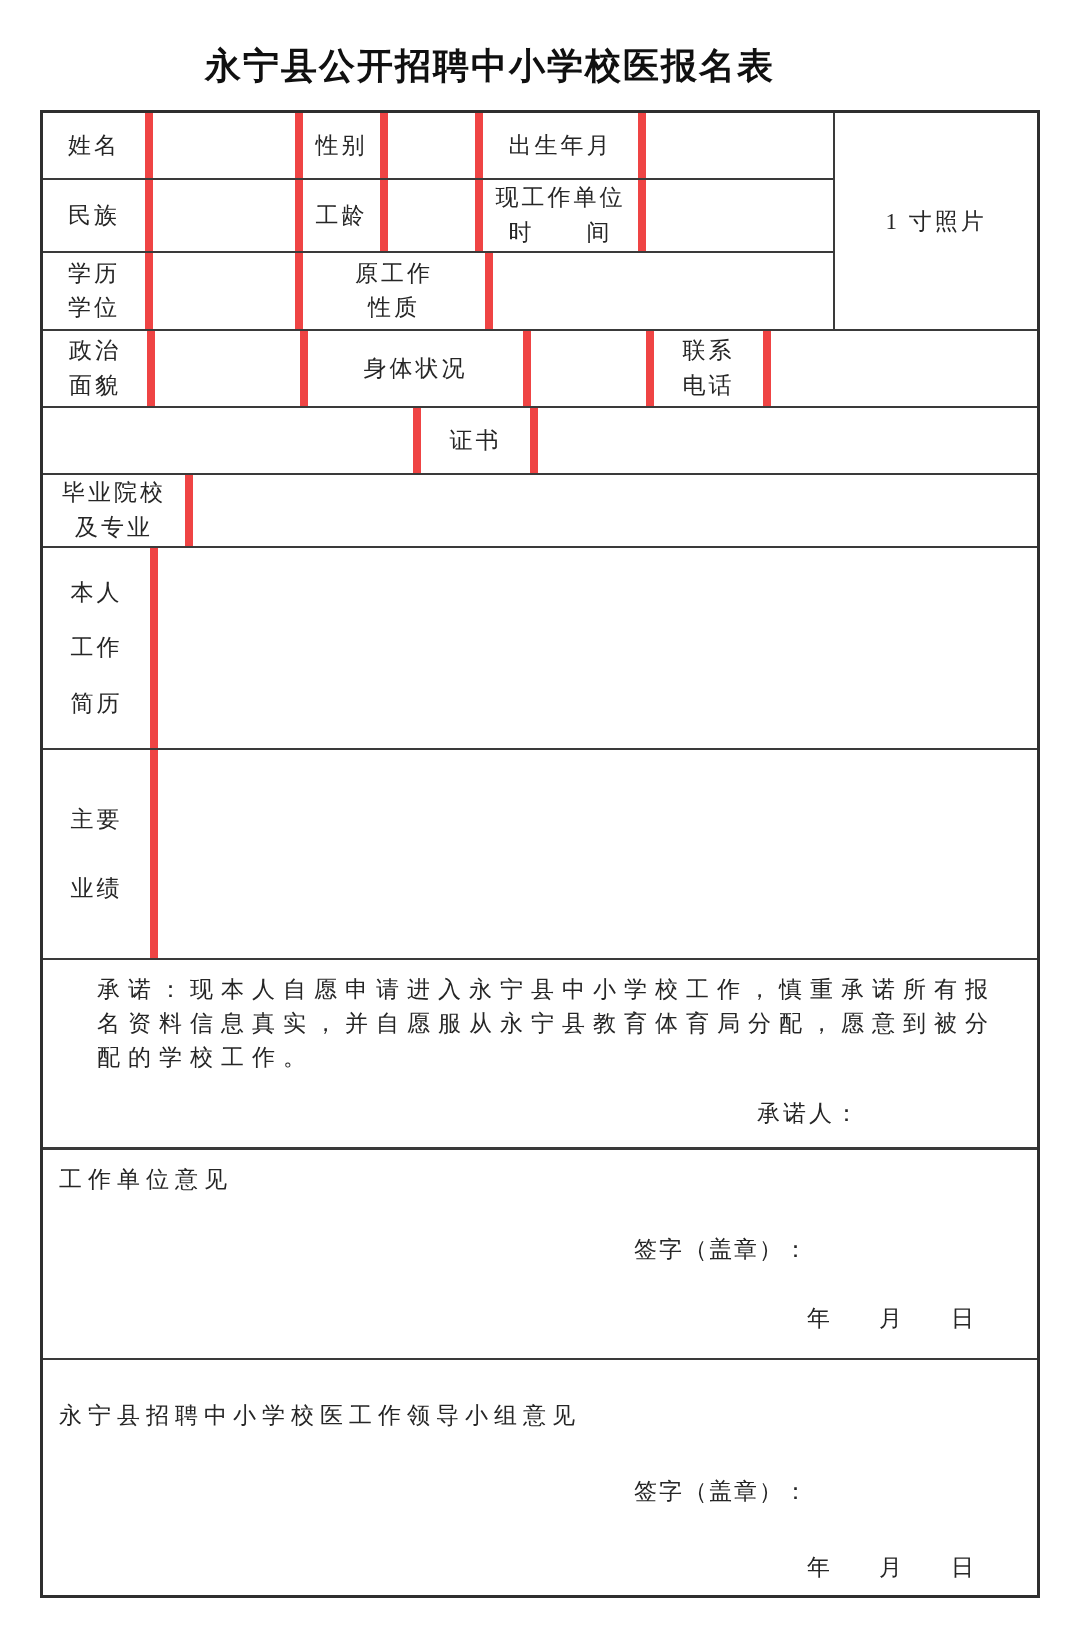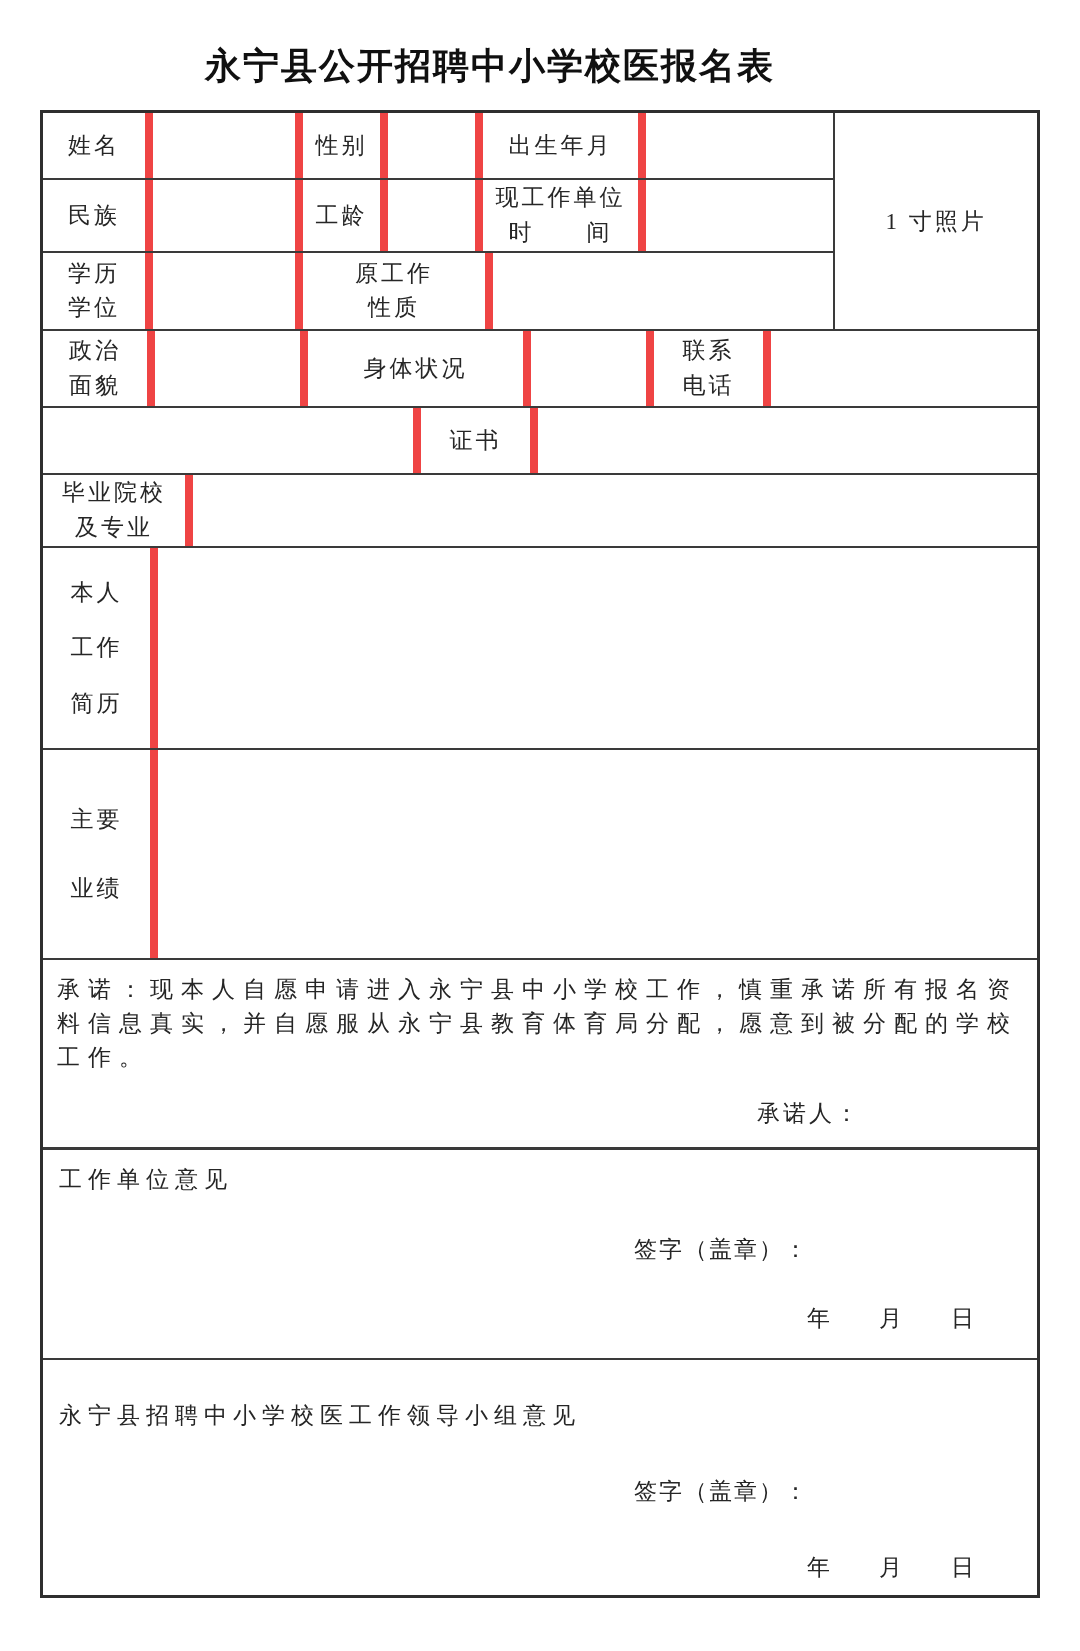--- a/index.html
+++ b/index.html
@@ -31,21 +31,21 @@
     border-right: 8px solid #ef4444;
     display: flex; align-items: center; justify-content: center;
     font-size: 23px; letter-spacing: 3px; text-align: center; color: #262626;
   }
   .cell.noborder, .cell:last-child { border-right: none; }
   .ml { white-space: pre-line; line-height: 1.5; }
   .resume-label { white-space: pre-line; line-height: 2.4; text-align: center; }
   .achieve-label { white-space: pre-line; line-height: 3.0; }
   .freecell { display: flex; flex-direction: column; font-size: 23px; color: #262626; }
   .pledge-cell { padding: 13px 16px 18px 14px; }
-  .pledge-text { letter-spacing: 8px; line-height: 34px; text-align: left; }
+  .pledge-text { letter-spacing: 8px; line-height: 34px; text-align: left; margin-left: 40px; }
   .pledge-signer { margin-top: auto; align-self: flex-end; padding-right: 160px; letter-spacing: 3px; }
   .opinion-cell { justify-content: space-between; }
   .opinion-label { text-align: left; letter-spacing: 6px; }
   .sign-label { align-self: flex-end; padding-right: 228px; letter-spacing: 2px; }
   .date-label { align-self: flex-end; padding-right: 62px; letter-spacing: 1px; }
 </style>
 </head>
 <body>
 
 <div class="page-title">永宁县公开招聘中小学校医报名表</div>

